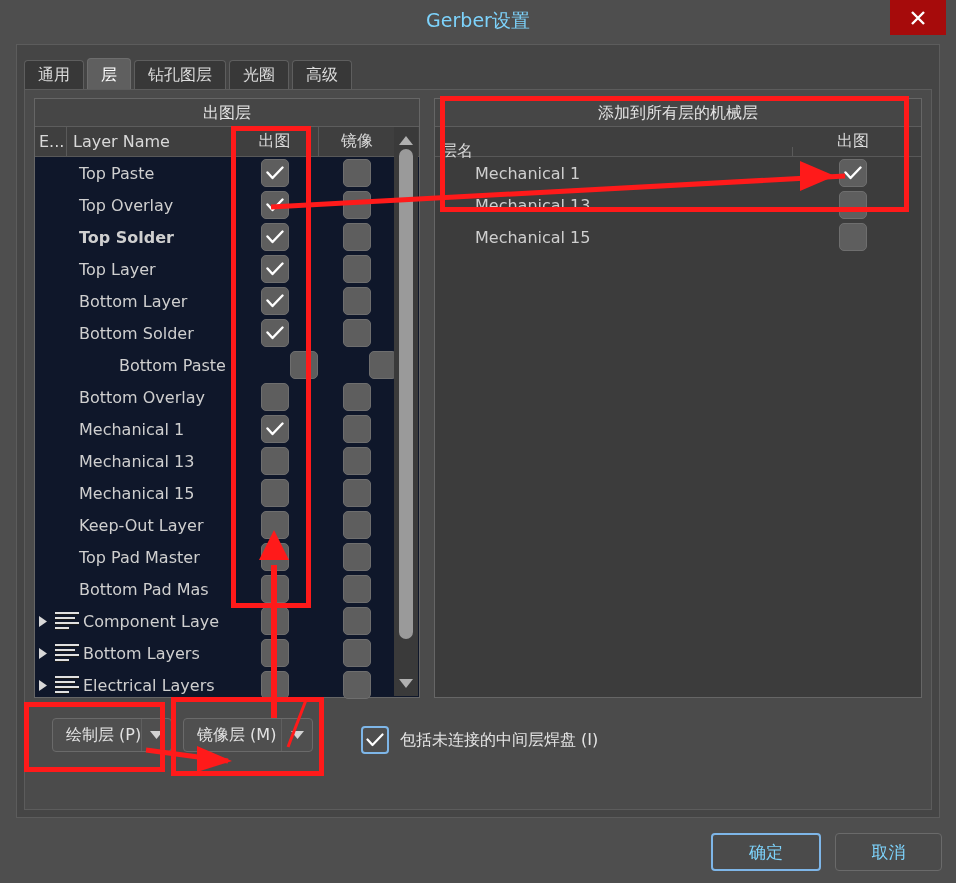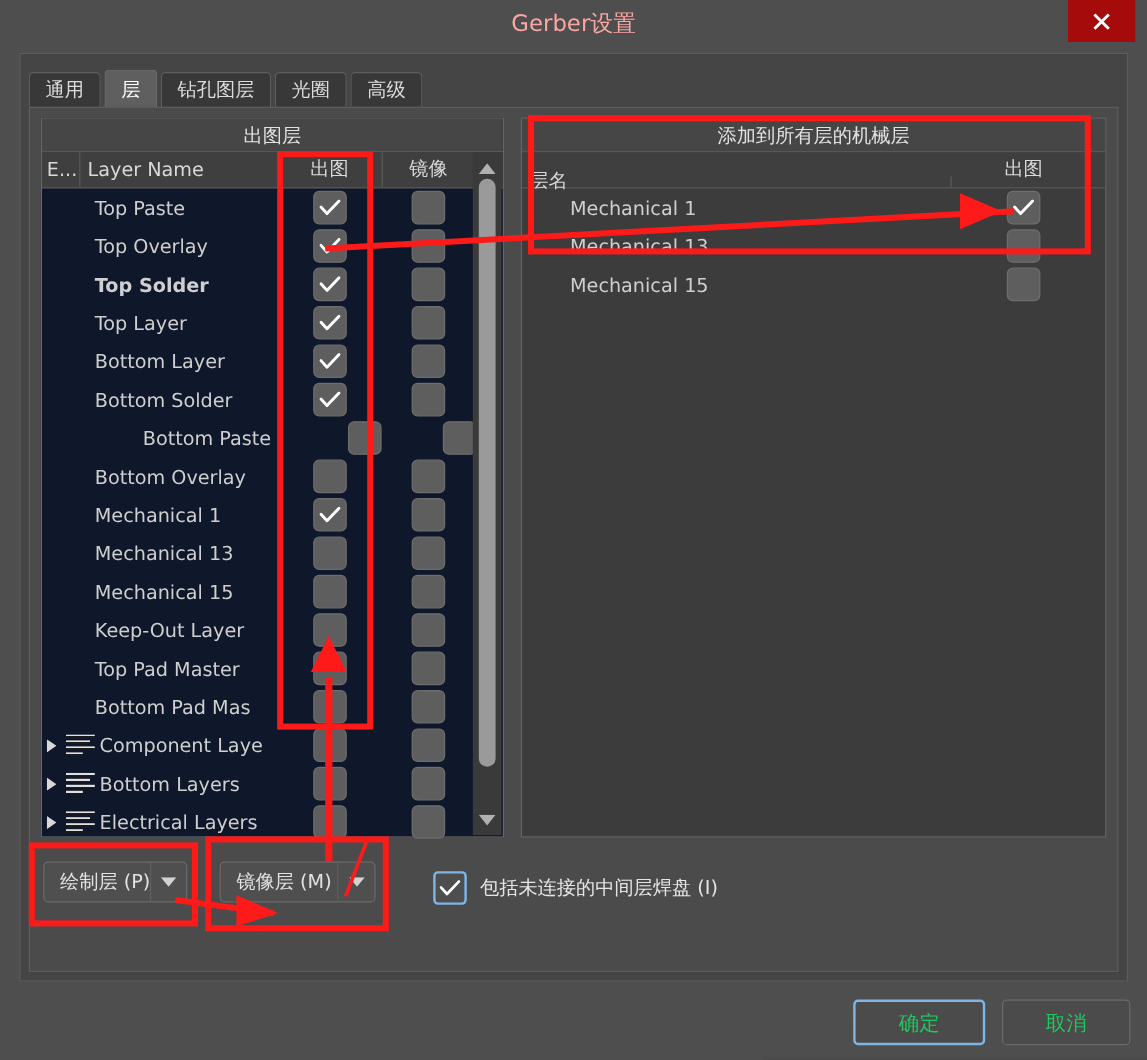--- a/index.html
+++ b/index.html
@@ -15,21 +15,21 @@
     background: #4e4e4e;
   }
   
   .titlebar {
     position: absolute; left: 0; top: 0; width: 956px; height: 40px;
     background: #4e4e4e;
   }
   .title-text {
     position: absolute; left: 0; top: 0; width: 956px; height: 40px;
     line-height: 40px; text-align: center;
-    color: #fca5a5; font-size: 19px;
+    color: #7dd3fc; font-size: 19px;
   }
   .close-btn {
     position: absolute; left: 890px; top: 0; width: 56px; height: 35px;
     background: #a60b0b;
     display: flex; align-items: center; justify-content: center;
     cursor: pointer;
   }
   .close-btn svg { display:block; }
 
   
@@ -170,21 +170,21 @@
     width: 28px; height: 28px; border-radius: 4px;
     background: #4e4e4e; border: 2px solid #7eb6e8;
     display: flex; align-items: center; justify-content: center;
     box-sizing: border-box; cursor: pointer;
   }
 
   
   .btn {
     position: absolute; height: 38px; border-radius: 4px;
     display: flex; align-items: center; justify-content: center;
-    font-size: 17px; color: #22c55e; cursor: pointer; box-sizing: border-box;
+    font-size: 17px; color: #7dd3fc; cursor: pointer; box-sizing: border-box;
     background: #4b4b4b; border: 1px solid #6a6a6a;
   }
   .btn.primary { border: 2px solid #7eb6e8; }
 
   
   .anno {
     position: absolute; border: 5px solid #ff1a1a; box-sizing: border-box;
     pointer-events: none;
   }
   .anno-svg { position: absolute; left: 0; top: 0; width: 956px; height: 883px; pointer-events: none; }
@@ -558,21 +558,21 @@
             <span class="swatch"><span class="swatch-line"></span></span>
             <span class="row-label">Mechanical 15</span>
           </div>
           <div class="cb-cell" style="width: 120px;">
             <span class="checkbox"></span>
           </div>
         </div>
       </div>
   </div>
 
-  <div class="dropdown" style="left:36px; top:718px; width:120px;">
+  <div class="dropdown" style="left:52px; top:718px; width:120px;">
     <span class="dd-label">绘制层 (P)</span>
     <span class="dd-arrow">
       <svg width="13" height="8" viewBox="0 0 13 8">
           <path d="M0 0 L13 0 L6.5 8 Z" fill="#d2d2d2"></path>
         </svg>
     </span>
   </div>
 
   <div class="dropdown" style="left:183px; top:718px; width:130px;">
     <span class="dd-label">镜像层 (M)</span>

